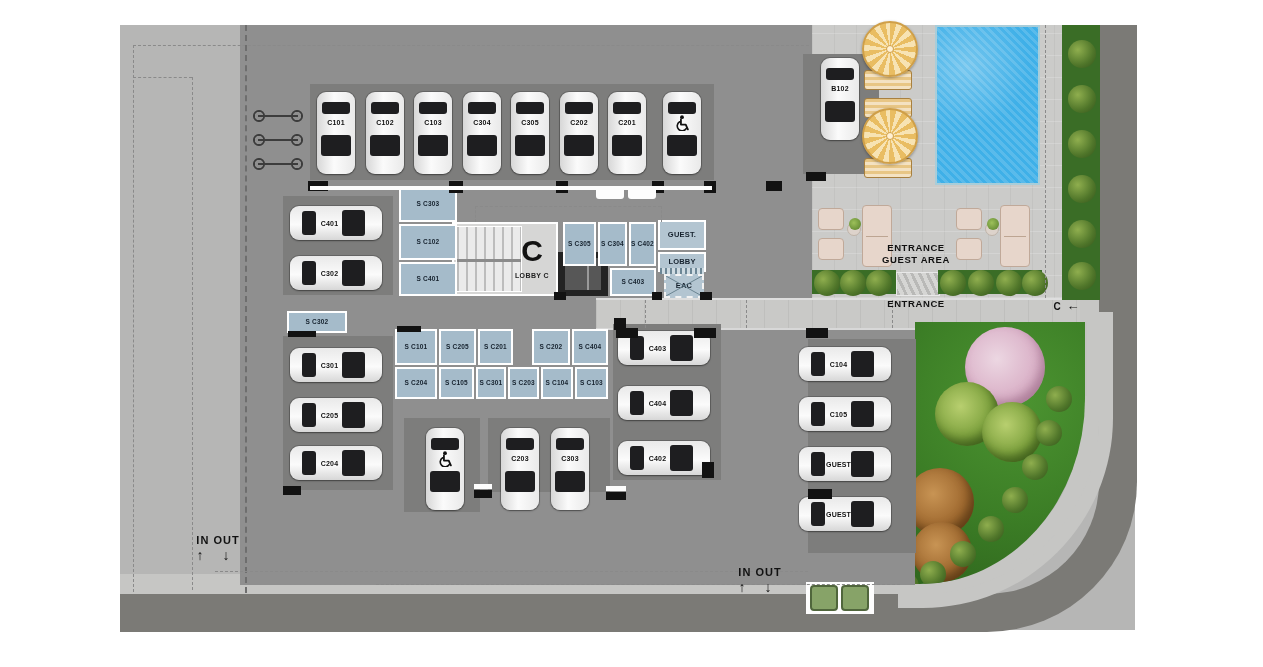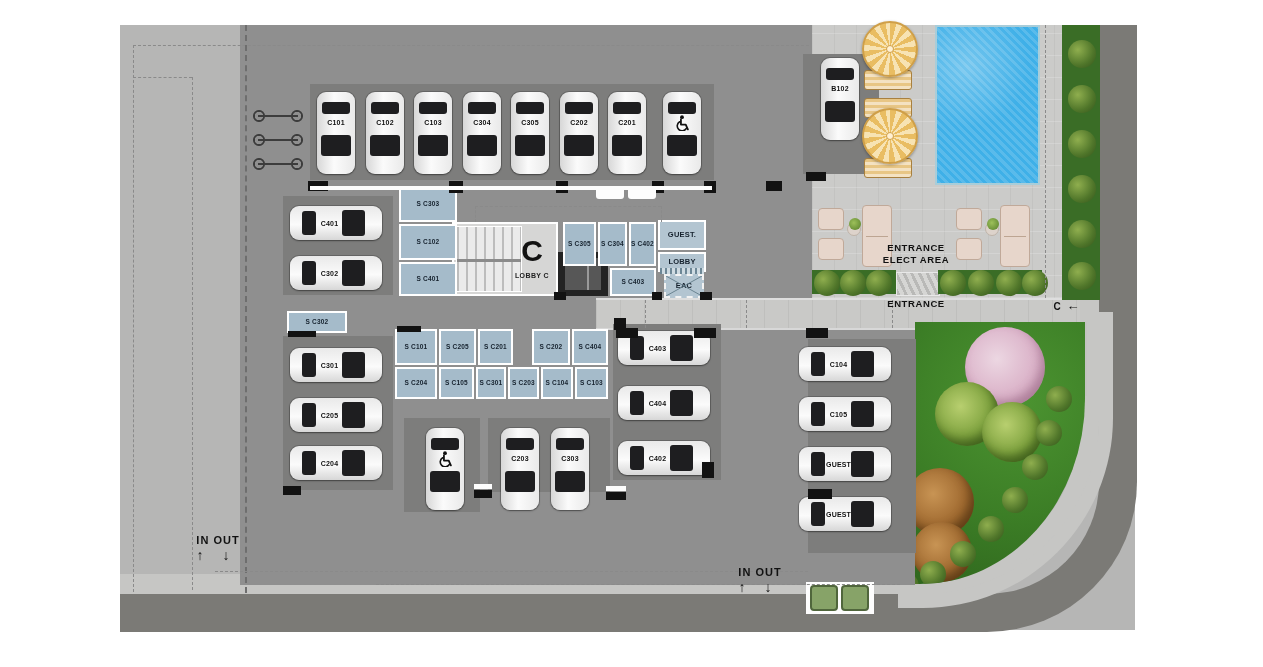--- a/index.html
+++ b/index.html
@@ -375,21 +375,21 @@
         <div class="abs dash" style="left: 746px; top: 300px; width: 0px; height: 28px; border-left: 1.5px dashed rgb(138, 138, 138);"></div>
         <div class="abs dash" style="left: 892px; top: 300px; width: 0px; height: 28px; border-left: 1.5px dashed rgb(138, 138, 138);"></div>
         <div class="abs dash" style="left: 1045px; top: 25px; width: 0px; height: 273px; border-left: 1.5px dashed rgb(138, 138, 138);"></div>
         <div class="abs dash" style="left: 475px; top: 206px; height: 0px; width: 186px; border-top: 1.5px dashed rgb(138, 138, 138);"></div>
         <div class="abs dash" style="left: 475px; top: 206px; width: 0px; height: 16px; border-left: 1.5px dashed rgb(138, 138, 138);"></div>
         <div class="abs dash" style="left: 661px; top: 206px; width: 0px; height: 16px; border-left: 1.5px dashed rgb(138, 138, 138);"></div>
         <div class="abs bike" style="left: 250px; top: 108px; width: 56px; height: 16px;"></div>
         <div class="abs bike" style="left: 250px; top: 132px; width: 56px; height: 16px;"></div>
         <div class="abs bike" style="left: 250px; top: 156px; width: 56px; height: 16px;"></div>
         <div class="abs txt" style="left: 866px; top: 243px; width: 100px; text-align: center; font-size: 9.5px; letter-spacing: 0.6px;">ENTRANCE</div>
-        <div class="abs txt" style="left: 866px; top: 255px; width: 100px; text-align: center; font-size: 9.5px; letter-spacing: 0.6px;">ELECT AREA</div>
+        <div class="abs txt" style="left: 866px; top: 255px; width: 100px; text-align: center; font-size: 9.5px; letter-spacing: 0.6px;">GUEST AREA</div>
         <div class="abs txt" style="left: 870px; top: 299px; width: 92px; text-align: center; font-size: 9.5px; letter-spacing: 0.6px;">ENTRANCE</div>
         <div class="abs txt" style="left: 186px; top: 534px; width: 64px; text-align: center; font-size: 11px; letter-spacing: 1px;">IN OUT</div>
         <div class="abs txt" style="left: 190px; top: 547px; width: 20px; text-align: center; font-size: 14px; letter-spacing: 0px;">↑</div>
         <div class="abs txt" style="left: 216px; top: 547px; width: 20px; text-align: center; font-size: 14px; letter-spacing: 0px;">↓</div>
         <div class="abs txt" style="left: 728px; top: 566px; width: 64px; text-align: center; font-size: 11px; letter-spacing: 1px;">IN OUT</div>
         <div class="abs txt" style="left: 732px; top: 579px; width: 20px; text-align: center; font-size: 14px; letter-spacing: 0px;">↑</div>
         <div class="abs txt" style="left: 758px; top: 579px; width: 20px; text-align: center; font-size: 14px; letter-spacing: 0px;">↓</div>
         <div class="abs txt" style="left: 1050px; top: 301px; width: 14px; text-align: center; font-size: 10px; letter-spacing: 0px;">C</div>
         <div class="abs txt" style="left: 1062px; top: 299px; width: 22px; text-align: center; font-size: 13px; letter-spacing: 0px;">←</div>
       </div>

